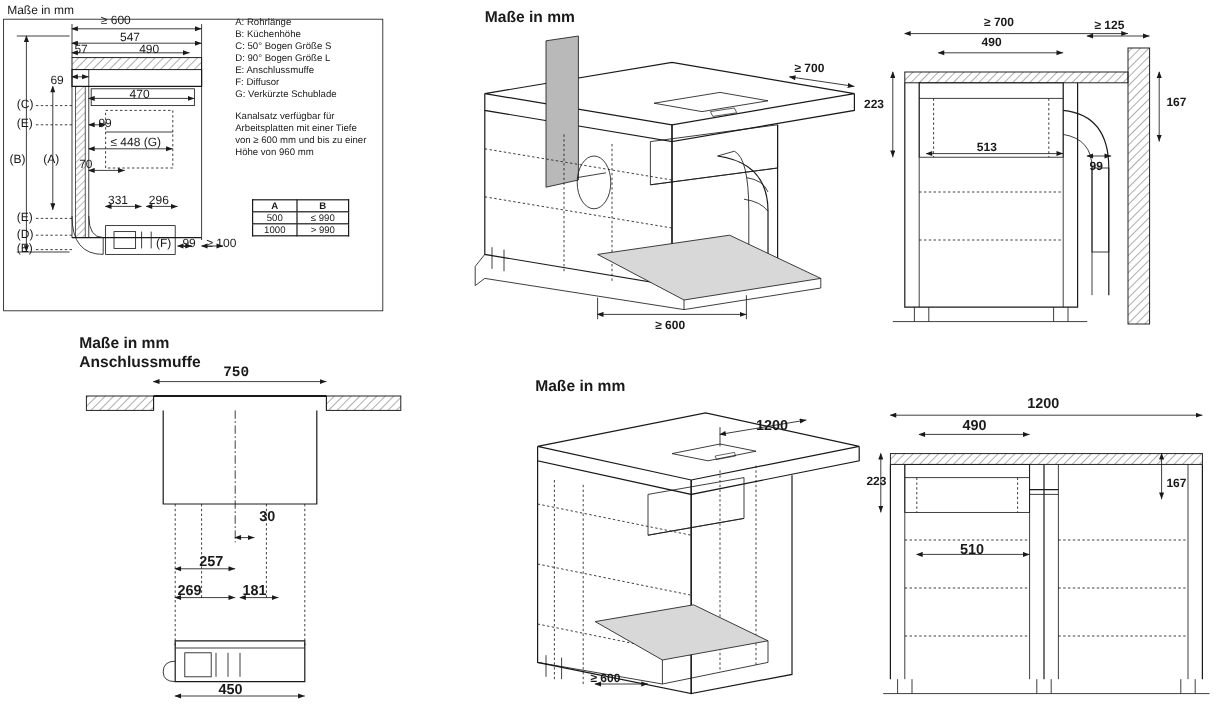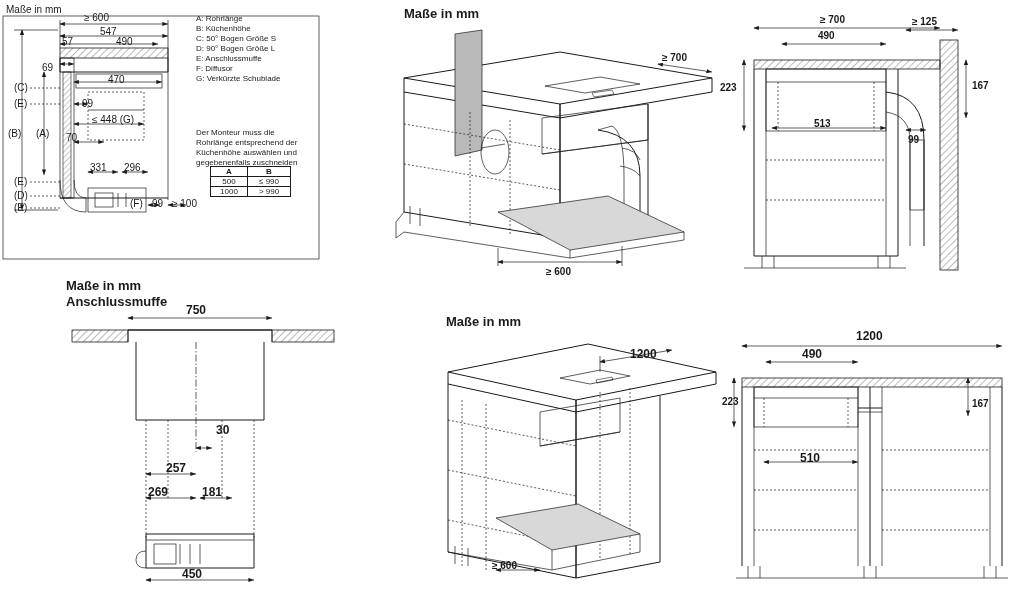--- a/index.html
+++ b/index.html
@@ -257,21 +257,21 @@
   <div class="lbl" style="left:130px;top:198px;">(F)</div>
 
   <div class="legend" style="left:196px;top:14px;">A: Rohrlänge</div>
   <div class="legend" style="left:196px;top:24px;">B: Küchenhöhe</div>
   <div class="legend" style="left:196px;top:34px;">C: 50° Bogen Größe S</div>
   <div class="legend" style="left:196px;top:44px;">D: 90° Bogen Größe L</div>
   <div class="legend" style="left:196px;top:54px;">E: Anschlussmuffe</div>
   <div class="legend" style="left:196px;top:64px;">F: Diffusor</div>
   <div class="legend" style="left:196px;top:74px;">G: Verkürzte Schublade</div>
 
-  <div class="note" style="left:196px;top:128px;">Der Monteur muss die Rohrlänge entsprechend der Küchenhöhe auswählen und gegebenenfalls zuschneiden</div>
+  <div class="note" style="left:196px;top:92px;">Kanalsatz verfügbar für Arbeitsplatten mit einer Tiefe von ≥ 600 mm und bis zu einer Höhe von 960 mm</div>
 
   <table class="tbl" style="left:210px;top:166px;">
     <tbody>
         <tr>
       <th style="width:30px">A</th>
       <th style="width:36px">B</th>
     </tr>
     <tr>
       <td>500</td>
       <td>≤ 990</td>
@@ -290,21 +290,21 @@
   <div class="lbl b" style="left:820px;top:14px;">≥ 700</div>
   <div class="lbl b" style="left:912px;top:16px;">≥ 125</div>
   <div class="lbl b" style="left:818px;top:30px;">490</div>
   <div class="lbl b" style="left:720px;top:82px;">223</div>
   <div class="lbl b" style="left:972px;top:80px;">167</div>
   <div class="lbl b" style="left:814px;top:118px;">513</div>
   <div class="lbl b" style="left:908px;top:134px;">99</div>
 
   <div class="title" style="left:66px;top:278px;">Maße in mm</div>
   <div class="title" style="left:66px;top:294px;">Anschlussmuffe</div>
-  <div class="lbl b" style="left:186px;top:304px;font-size:12px;">750</div>
+  <div class="lbl b" style="left:186px;top:304px;font-size:12px;font-family:Liberation Mono, monospace;">750</div>
   <div class="lbl b" style="left:216px;top:424px;font-size:12px;">30</div>
   <div class="lbl b" style="left:166px;top:462px;font-size:12px;">257</div>
   <div class="lbl b" style="left:148px;top:486px;font-size:12px;">269</div>
   <div class="lbl b" style="left:202px;top:486px;font-size:12px;">181</div>
   <div class="lbl b" style="left:182px;top:568px;font-size:12px;">450</div>
 
   <div class="title" style="left:446px;top:314px;">Maße in mm</div>
   <div class="lbl b" style="left:630px;top:348px;font-size:12px;">1200</div>
   <div class="lbl b" style="left:492px;top:560px;">≥ 600</div>
 

